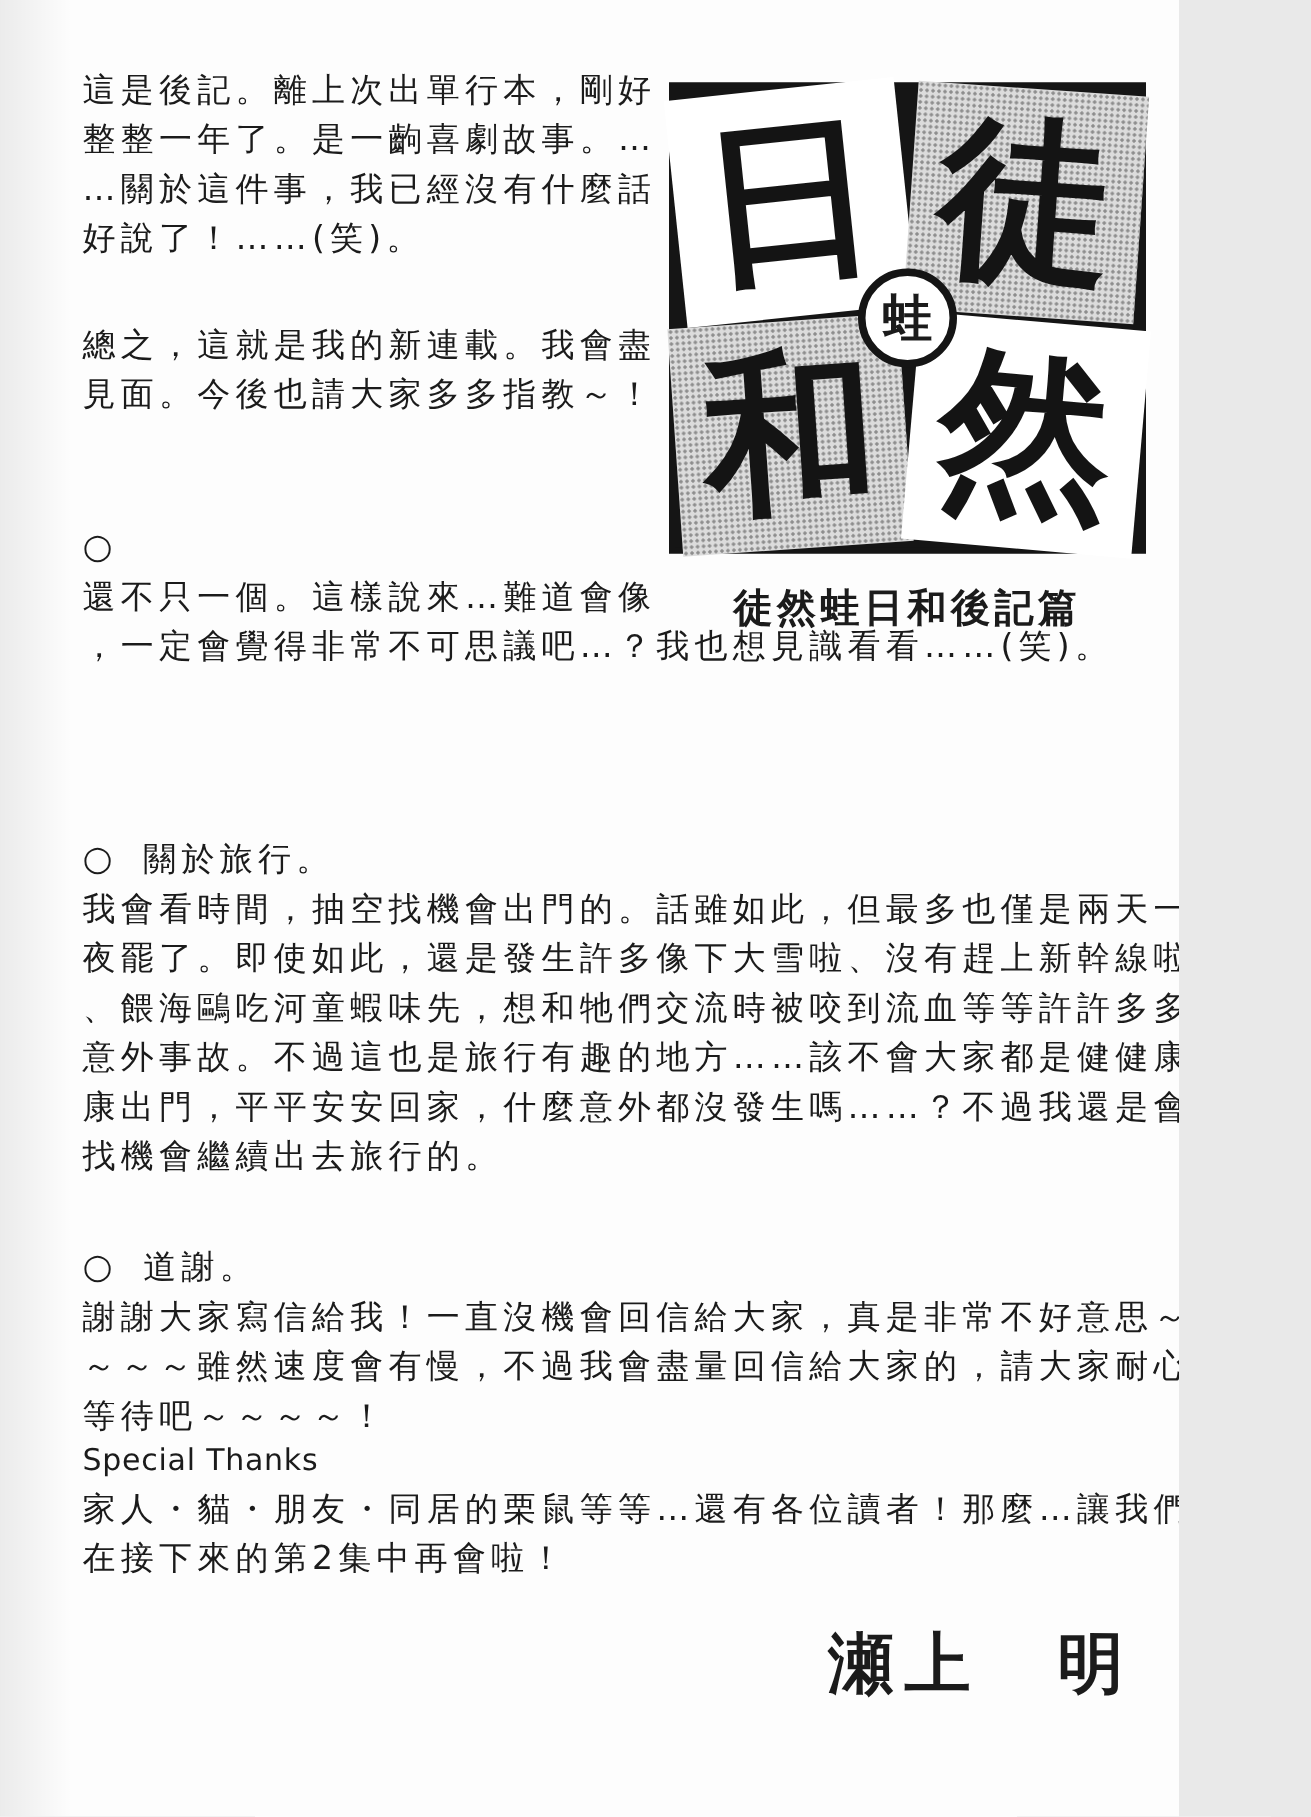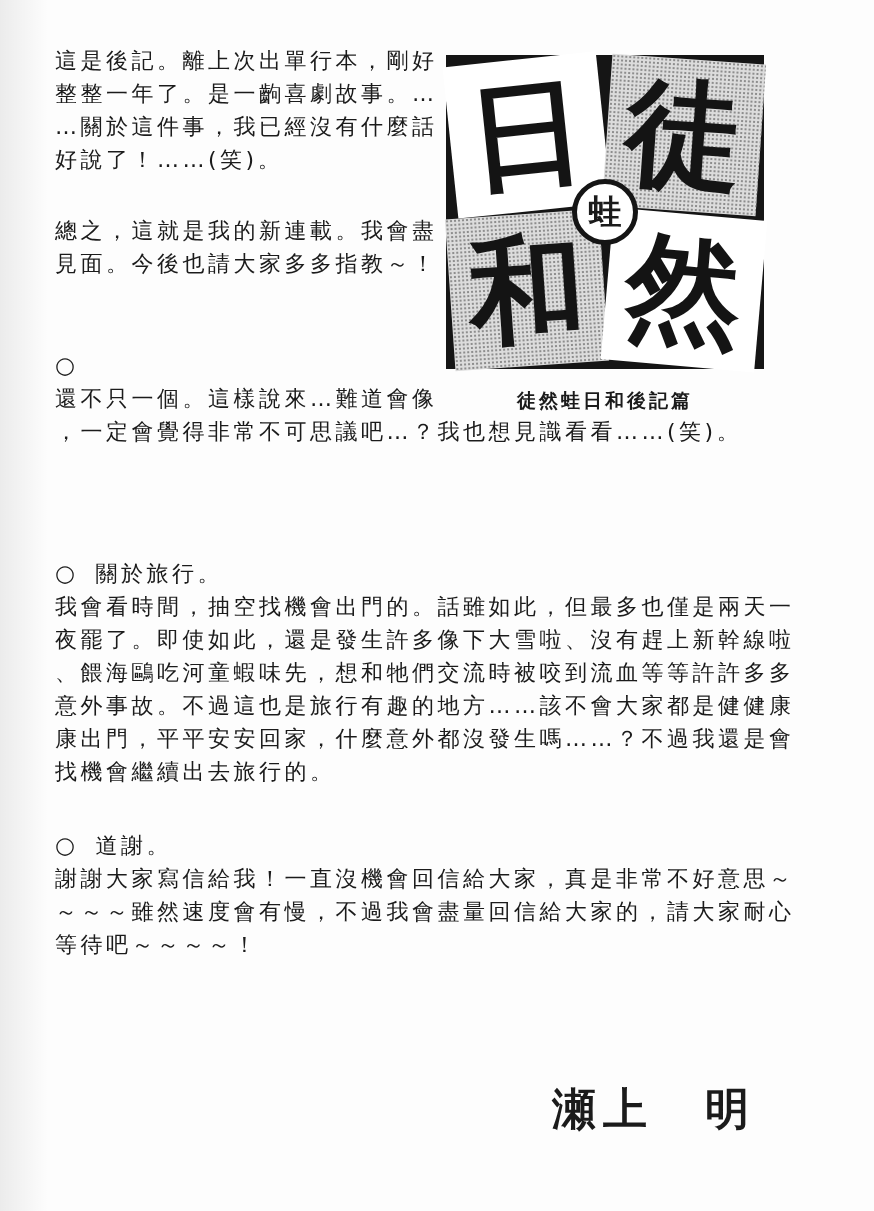--- a/index.html
+++ b/index.html
@@ -1,17 +1,17 @@
 <!DOCTYPE html>
 <html><head>
 <meta charset="utf-8">
 <style>
   html,body{margin:0;padding:0;background:#e9e9e9;}
   .page{
-    position:relative;width:874px;height:1211px;background:#fdfdfd;
+    position:relative;width:786px;height:1211px;background:#fdfdfd;
     overflow:hidden;font-family:"DejaVu Sans",sans-serif;color:#1b1b1b;
   }
   .gutter{
     position:absolute;left:0;top:0;width:48px;height:100%;
     background:linear-gradient(90deg,rgba(0,0,0,0.07),rgba(0,0,0,0));
     pointer-events:none;
   }
   .block{position:absolute;left:55px;}
   .line{
     font-size:22px;line-height:33px;letter-spacing:3.5px;
@@ -43,21 +43,21 @@
   .q-br{transform:rotate(5deg);}
   .center-seal{
     position:absolute;left:50%;top:50%;transform:translate(-50%,-50%);
     width:56px;height:56px;border-radius:50%;
     background:#ffffff;border:5px solid #151515;
     display:flex;align-items:center;justify-content:center;
     font-size:33px;font-weight:900;z-index:2;transform-origin:center;
   }
   .logo-caption{
     position:absolute;left:446px;top:388px;width:318px;
-    text-align:center;font-size:19px;font-weight:700;letter-spacing:3px;
+    text-align:center;font-size:26px;font-weight:700;letter-spacing:3px;
     white-space:nowrap;
   }
 
   .signature{
     position:absolute;left:552px;top:1080px;
     font-size:44px;font-weight:600;letter-spacing:7px;white-space:nowrap;
   }
 </style>
 </head>
 <body>
@@ -110,15 +110,20 @@
   <div class="block" style="top:829px;">
     <div class="line header-line">
       <span class="bullet">○</span>
       <span>道謝。</span>
     </div>
     <div class="line">謝謝大家寫信給我！一直沒機會回信給大家，真是非常不好意思～</div>
     <div class="line">～～～雖然速度會有慢，不過我會盡量回信給大家的，請大家耐心</div>
     <div class="line">等待吧～～～～！</div>
   </div>
 
+  <div class="block" style="top:957px;">
+    <div class="line latin">Special Thanks</div>
+    <div class="line">家人・貓・朋友・同居的栗鼠等等…還有各位讀者！那麼…讓我們</div>
+    <div class="line">在接下來的第2集中再會啦！</div>
+  </div>
 
   <div class="signature">瀬上　明</div>
 </div>
 
 </body></html>

